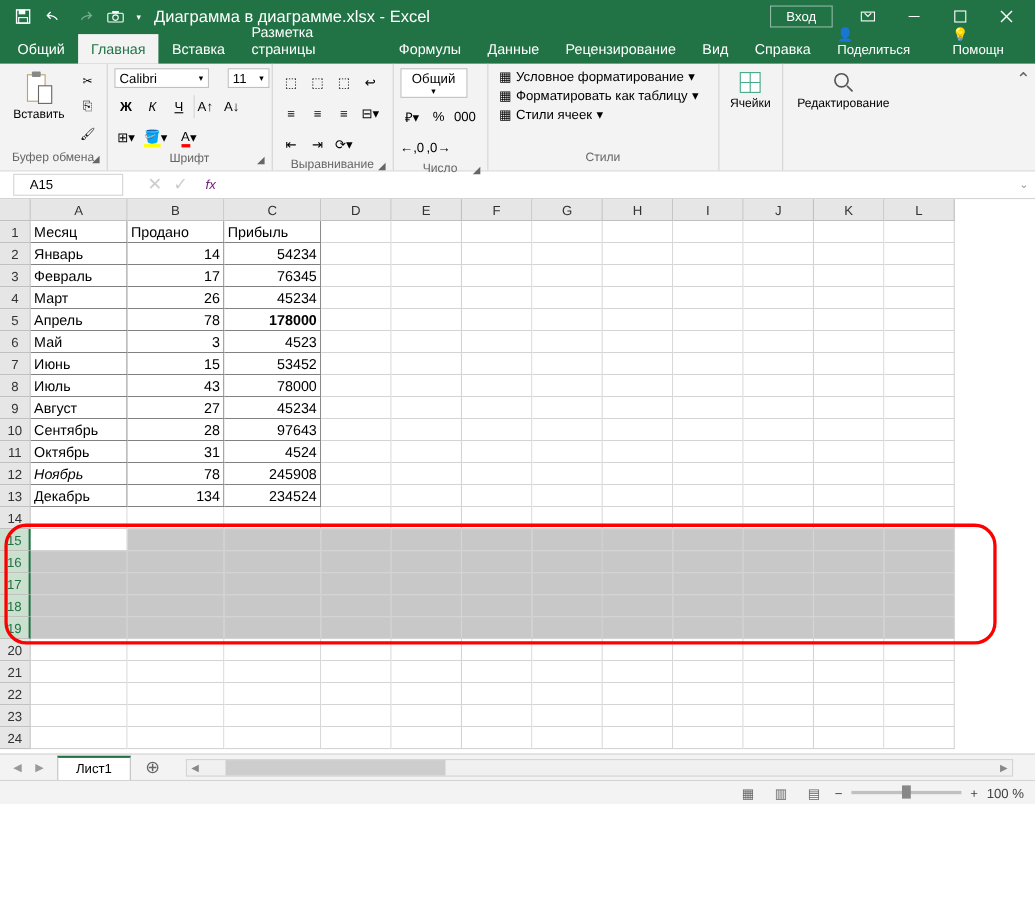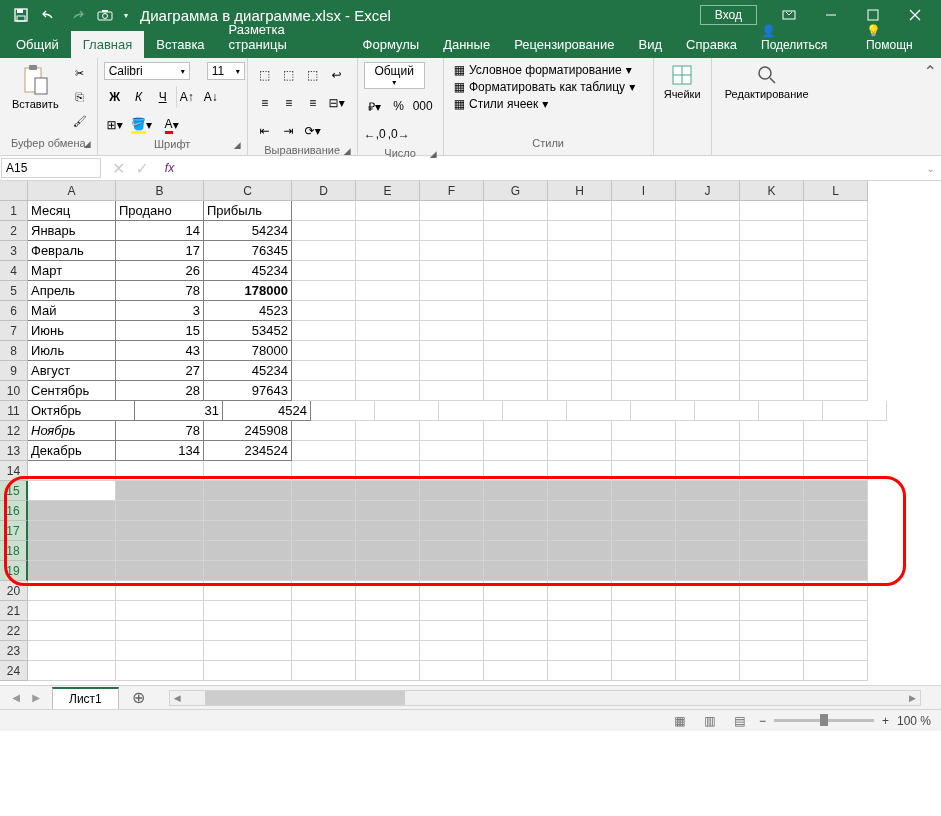--- a/index.html
+++ b/index.html
@@ -34,21 +34,21 @@
 .font-combo { background: white; border: 1px solid #c0c0c0; padding: 1px 4px; font-size: 12px; cursor: pointer; display: flex; align-items: center; justify-content: space-between; }
 .font-name { width: 86px; }
 .font-size { width: 38px; }
 .btn-row { display: flex; gap: 2px; margin-top: 2px; }
 .fmt-btn { width: 22px; height: 22px; display: flex; align-items: center; justify-content: center; cursor: pointer; border: 1px solid transparent; font-size: 12px; }
 .styles-group { display: flex; flex-direction: column; gap: 1px; }
 .style-item { display: flex; align-items: center; gap: 4px; font-size: 12px; padding: 1px 4px; cursor: pointer; }
 
 
 .formula-bar { height: 25px; border-bottom: 1px solid #d4d4d4; display: flex; align-items: center; background: white; }
-.name-box { width: 100px; border: 1px solid #d4d4d4; padding: 2px 4px; font-size: 12px; background: white; margin: 2px 1px; }
+.name-box { width: 100px; border: 1px solid #d4d4d4; padding: 2px 14px; font-size: 12px; background: white; margin: 2px 12px; }
 .fx-btns { display: flex; align-items: center; gap: 10px; padding: 0 10px; color: #999; }
 .fx-label { font-style: italic; font-size: 12px; color: #701a75; padding: 0 6px; }
 .formula-input { flex: 1; border: none; outline: none; padding: 2px 6px; font-size: 12px; }
 
 
 .sheet-area { position: relative; height: 504px; overflow: hidden; }
 .corner { position: absolute; top: 0; left: 0; width: 28px; height: 20px; background: #e6e6e6; border-right: 1px solid #c0c0c0; border-bottom: 1px solid #c0c0c0; }
 .col-headers { position: absolute; top: 0; left: 28px; height: 20px; display: flex; }
 .col-header { background: #e6e6e6; border-right: 1px solid #c0c0c0; border-bottom: 1px solid #c0c0c0; display: flex; align-items: center; justify-content: center; font-size: 12px; color: #333; cursor: pointer; }
 .row-headers { position: absolute; top: 20px; left: 0; width: 28px; }
@@ -482,21 +482,21 @@
         <div class="cell" style="width: 64px;"></div>
         <div class="cell" style="width: 64px;"></div>
         <div class="cell" style="width: 64px;"></div>
         <div class="cell" style="width: 64px;"></div>
         <div class="cell" style="width: 64px;"></div>
         <div class="cell" style="width: 64px;"></div>
         <div class="cell" style="width: 64px;"></div>
         <div class="cell" style="width: 64px;"></div>
       </div>
       <div class="row">
-        <div class="cell data" style="width: 107px;">Октябрь</div>
+        <div class="cell data" style="width: 88px;">Октябрь</div>
         <div class="cell data num" style="width: 88px;">31</div>
         <div class="cell data num" style="width: 88px;">4524</div>
         <div class="cell" style="width: 64px;"></div>
         <div class="cell" style="width: 64px;"></div>
         <div class="cell" style="width: 64px;"></div>
         <div class="cell" style="width: 64px;"></div>
         <div class="cell" style="width: 64px;"></div>
         <div class="cell" style="width: 64px;"></div>
         <div class="cell" style="width: 64px;"></div>
         <div class="cell" style="width: 64px;"></div>

